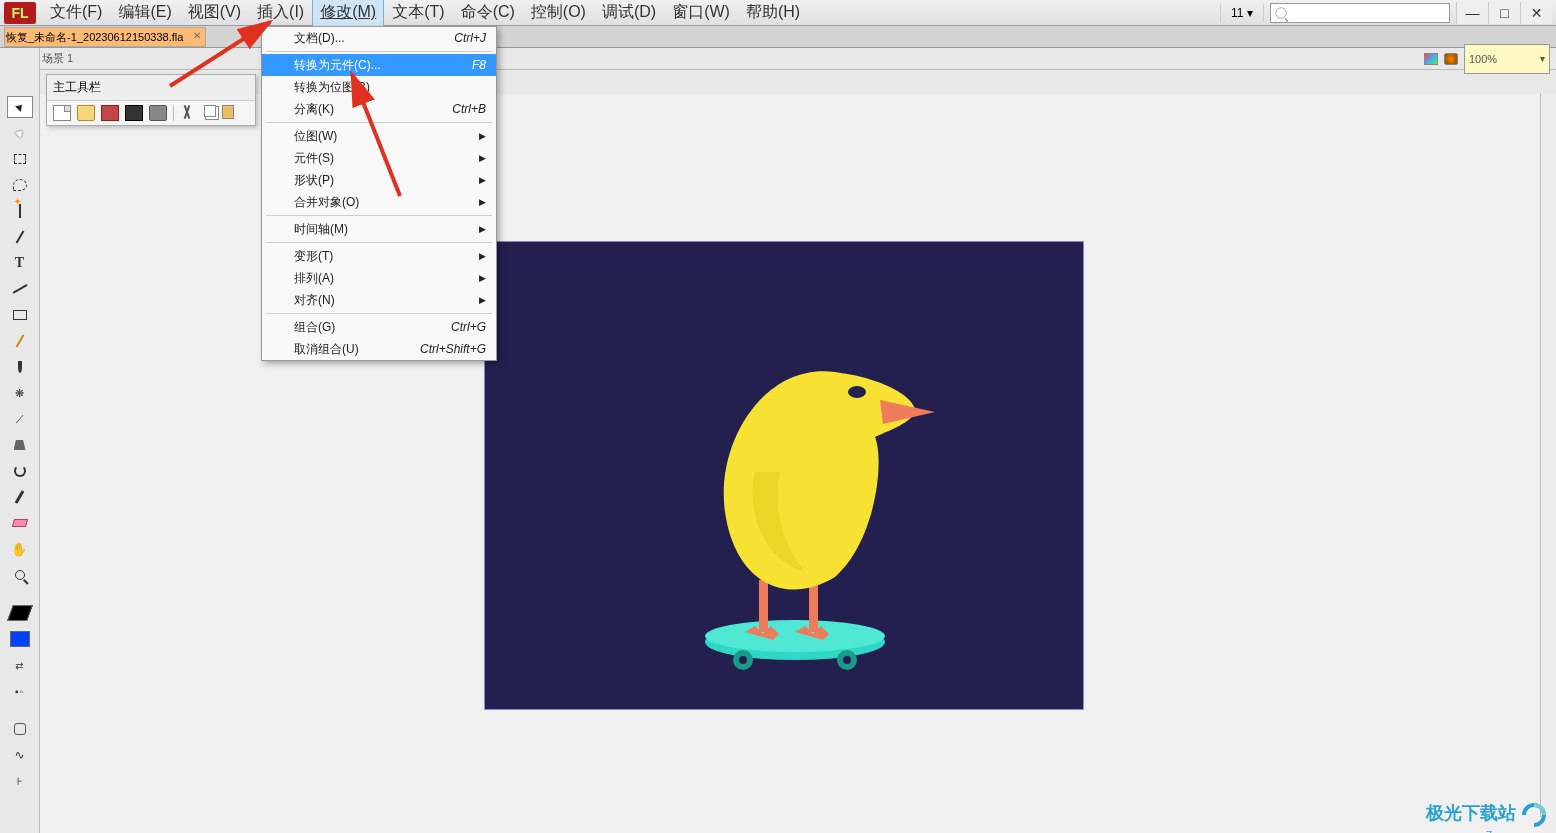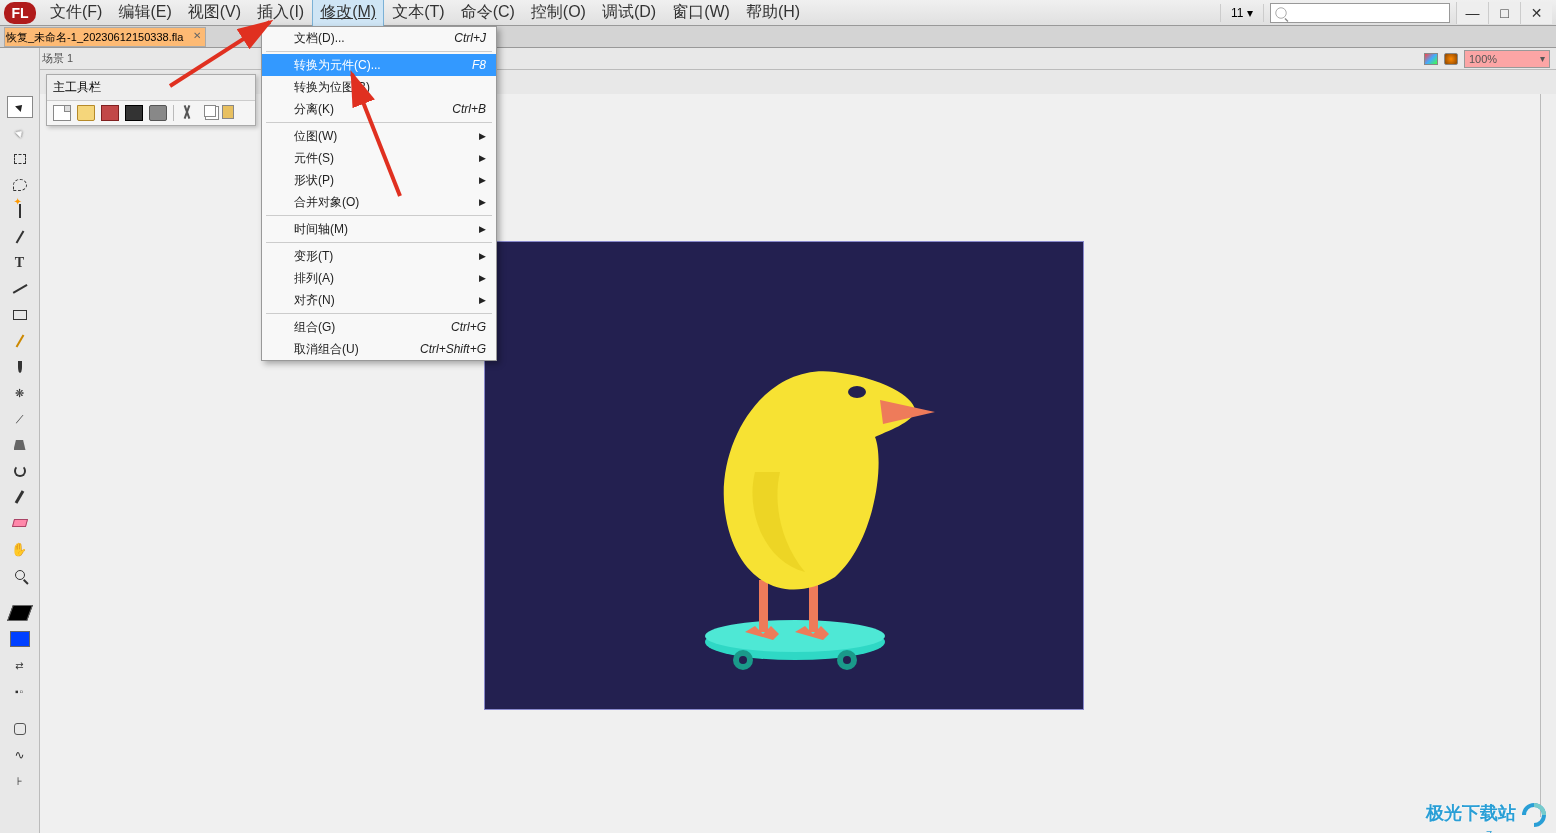--- a/index.html
+++ b/index.html
@@ -1,19 +1,19 @@
 <!DOCTYPE html>
 <html><head>
 <meta charset="utf-8">
 <style>
 * { margin: 0; padding: 0; box-sizing: border-box; font-family: "Microsoft YaHei", "SimSun", Arial, sans-serif; }
 body { width: 1556px; height: 833px; background: #e8e8e8; overflow: hidden; position: relative; }
 
 .titlebar { height: 26px; background: linear-gradient(#f0f0f0,#e0e0e0); display: flex; align-items: center; border-bottom: 1px solid #999; }
-.fl-logo { width: 32px; height: 22px; margin-left: 4px; background: #b01b1b; color: #ffffff; font-weight: bold; display: flex; align-items: center; justify-content: center; font-size: 14px; border-radius: 10px; }
+.fl-logo { width: 32px; height: 22px; margin-left: 4px; background: #b01b1b; color: #bef264; font-weight: bold; display: flex; align-items: center; justify-content: center; font-size: 14px; border-radius: 2px; }
 .menubar { display: flex; margin-left: 6px; }
 .menu-item { padding: 4px 8px; font-size: 16px; color: #333; cursor: pointer; }
 .menu-item.active { background: #cfe5f5; border: 1px solid #7bb1d6; padding: 3px 7px; text-decoration: underline; }
 .title-right { margin-left: auto; display: flex; align-items: center; gap: 6px; padding-right: 4px; }
 .page-ind { width: 44px; text-align: center; font-size: 12px; border-left:1px solid #ccc; border-right:1px solid #ccc; padding: 2px 8px; }
 .search-box { width: 180px; height: 20px; background: #fff; border: 1px solid #999; display: flex; align-items: center; }
 .search-icon { width: 16px; height: 16px; margin-left: 2px; border: 1.5px solid #888; border-radius: 50%; position: relative; transform: scale(0.7); }
 .search-icon::after { content:""; position:absolute; width:6px; height:1.5px; background:#888; bottom:-3px; right:-4px; transform: rotate(45deg); }
 .win-ctrl { display:flex; }
 .win-btn { width: 32px; height: 22px; display:flex; align-items:center; justify-content:center; font-size:14px; color:#333; border-left:1px solid #ccc; background:#eee; }
@@ -22,21 +22,21 @@
 .doc-tab { height: 20px; background: #fdba74; border: 1px solid #aaa; font-size: 11px; padding: 2px 22px 2px 1px; margin-left: 4px; position: relative; }
 .doc-tab .x { position: absolute; right: 4px; top: 2px; font-size: 10px; color: #666; }
 
 .scene-bar { height: 22px; background: #e8e8e8; display: flex; align-items:center; border-bottom:1px solid #bbb; padding: 0 6px; font-size:11px; color:#555; position: relative; }
 .scene-bar .back { width:14px; height:14px; border-left:2px solid #777; border-bottom:2px solid #777; transform: rotate(45deg) scale(0.6); margin-right:6px; }
 .scene-bar .scene-ic { width:12px; height:10px; background:#f0b060; border:1px solid #a06020; margin-right:4px; }
 .scene-right { margin-left:auto; display:flex; align-items:center; gap:6px; }
 .small-sw { width:14px; height:12px; display:inline-block; }
 .sw1 { background: linear-gradient(135deg,#f44,#4af,#4f4); border:1px solid #888; }
 .sw2 { background: radial-gradient(circle,#f80,#840); border:1px solid #888; border-radius:2px; }
-.zoom-sel { width: 86px; height: 18px; background:#fca5a5; border:1px solid #999; font-size:11px; padding-left:4px; display:flex; align-items:center; position:relative; }
+.zoom-sel { width: 86px; height: 30px; background:#fef9c3; border:1px solid #999; font-size:11px; padding-left:4px; display:flex; align-items:center; position:relative; }
 .zoom-sel::after { content:"▾"; position:absolute; right:4px; font-size:10px; color:#555; }
 
 .floating-toolbar { position:absolute; left:46px; top:74px; width:210px; background:#f5f5f5; border:1px solid #aaa; box-shadow:2px 2px 4px rgba(0,0,0,0.2); z-index:5; }
 .ft-title { font-size:12px; padding:4px 6px; border-bottom:1px solid #ccc; background:#eee; }
 .ft-icons { display:flex; gap:6px; padding:4px 6px; }
 .ft-ic { width:18px; height:16px; display:inline-block; }
 .ic-new { border:1px solid #888; background:#fff; position:relative; }
 .ic-new::after { content:""; position:absolute; top:0; right:0; width:5px; height:5px; background:#ddd; border-left:1px solid #888; border-bottom:1px solid #888; }
 .ic-open { border:1px solid #b58a2a; background:#f5d67b; border-radius:0 0 2px 2px; }
 .ic-save { background:#c24848; border:1px solid #802020; }

